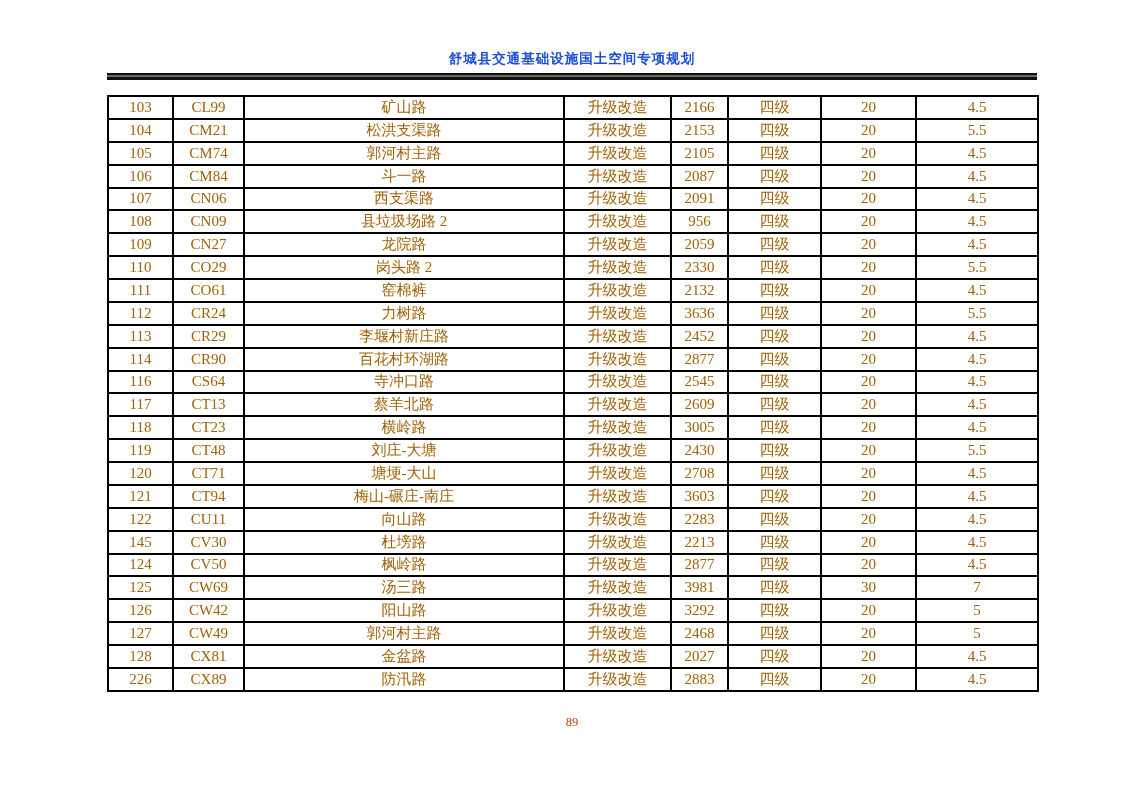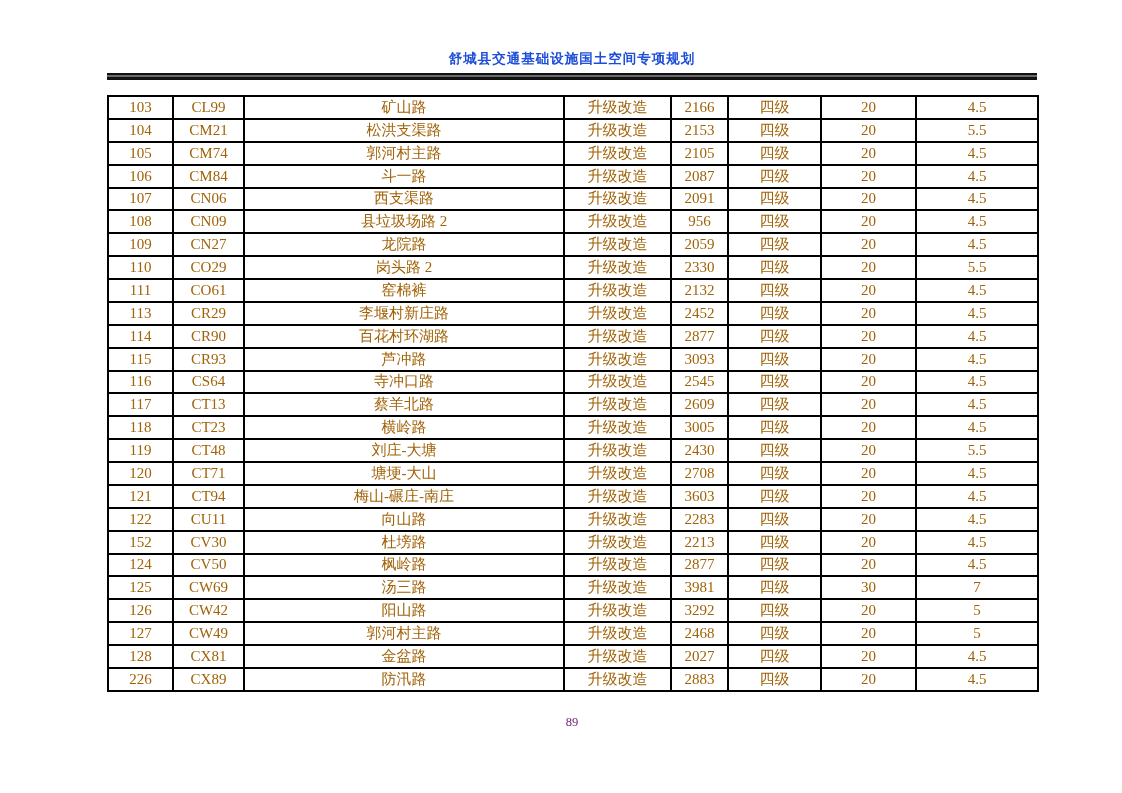--- a/index.html
+++ b/index.html
@@ -56,21 +56,21 @@
     overflow: hidden;
     line-height: 1;
   }
   .page-number {
     position: absolute;
     left: 107px;
     top: 715px;
     width: 930px;
     text-align: center;
     font-size: 12.5px;
-    color: #701a75;
+    color: #c2410c;
   }
 </style>
 </head>
 <body>
 
 <div class="page">
 
   <div class="doc-title">舒城县交通基础设施国土空间专项规划</div>
 
   <div class="header-rule"></div>
@@ -171,50 +171,50 @@
           <td>111</td>
           <td>CO61</td>
           <td>窑棉裤</td>
           <td>升级改造</td>
           <td>2132</td>
           <td>四级</td>
           <td>20</td>
           <td>4.5</td>
         </tr>
         <tr>
+          <td>112</td>
+          <td>CR24</td>
+          <td>力树路</td>
+          <td>升级改造</td>
+          <td>3636</td>
+          <td>四级</td>
+          <td>20</td>
+          <td>5.5</td>
+        </tr>
+        <tr>
           <td>113</td>
           <td>CR29</td>
           <td>李堰村新庄路</td>
           <td>升级改造</td>
           <td>2452</td>
           <td>四级</td>
           <td>20</td>
           <td>4.5</td>
         </tr>
         <tr>
           <td>114</td>
           <td>CR90</td>
           <td>百花村环湖路</td>
           <td>升级改造</td>
           <td>2877</td>
           <td>四级</td>
           <td>20</td>
           <td>4.5</td>
         </tr>
         <tr>
-          <td>115</td>
-          <td>CR93</td>
-          <td>芦冲路</td>
-          <td>升级改造</td>
-          <td>3093</td>
-          <td>四级</td>
-          <td>20</td>
-          <td>4.5</td>
-        </tr>
-        <tr>
           <td>116</td>
           <td>CS64</td>
           <td>寺冲口路</td>
           <td>升级改造</td>
           <td>2545</td>
           <td>四级</td>
           <td>20</td>
           <td>4.5</td>
         </tr>
         <tr>
@@ -271,21 +271,21 @@
           <td>122</td>
           <td>CU11</td>
           <td>向山路</td>
           <td>升级改造</td>
           <td>2283</td>
           <td>四级</td>
           <td>20</td>
           <td>4.5</td>
         </tr>
         <tr>
-          <td>152</td>
+          <td>145</td>
           <td>CV30</td>
           <td>杜塝路</td>
           <td>升级改造</td>
           <td>2213</td>
           <td>四级</td>
           <td>20</td>
           <td>4.5</td>
         </tr>
         <tr>
           <td>124</td>

